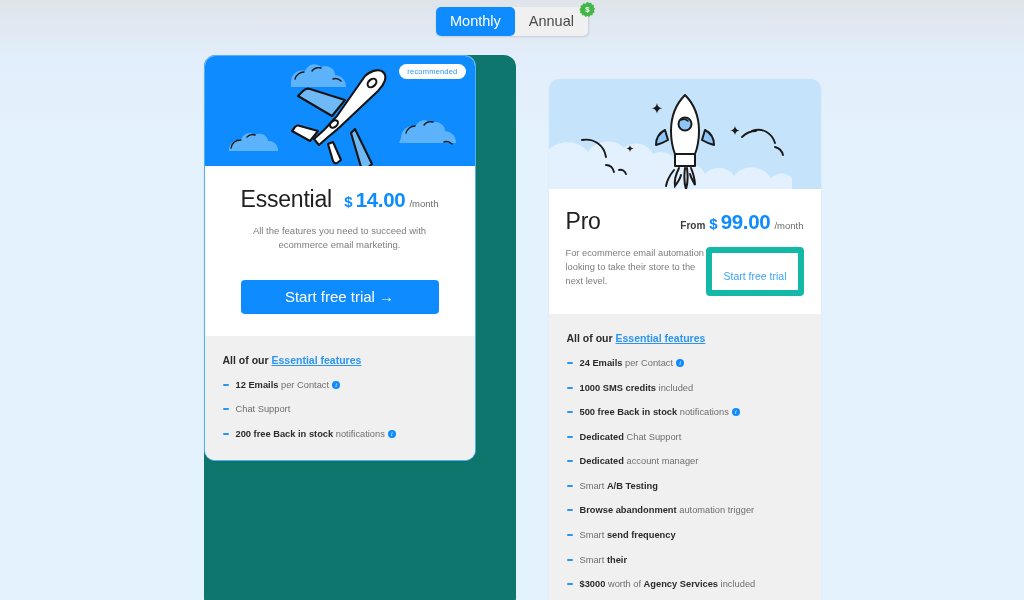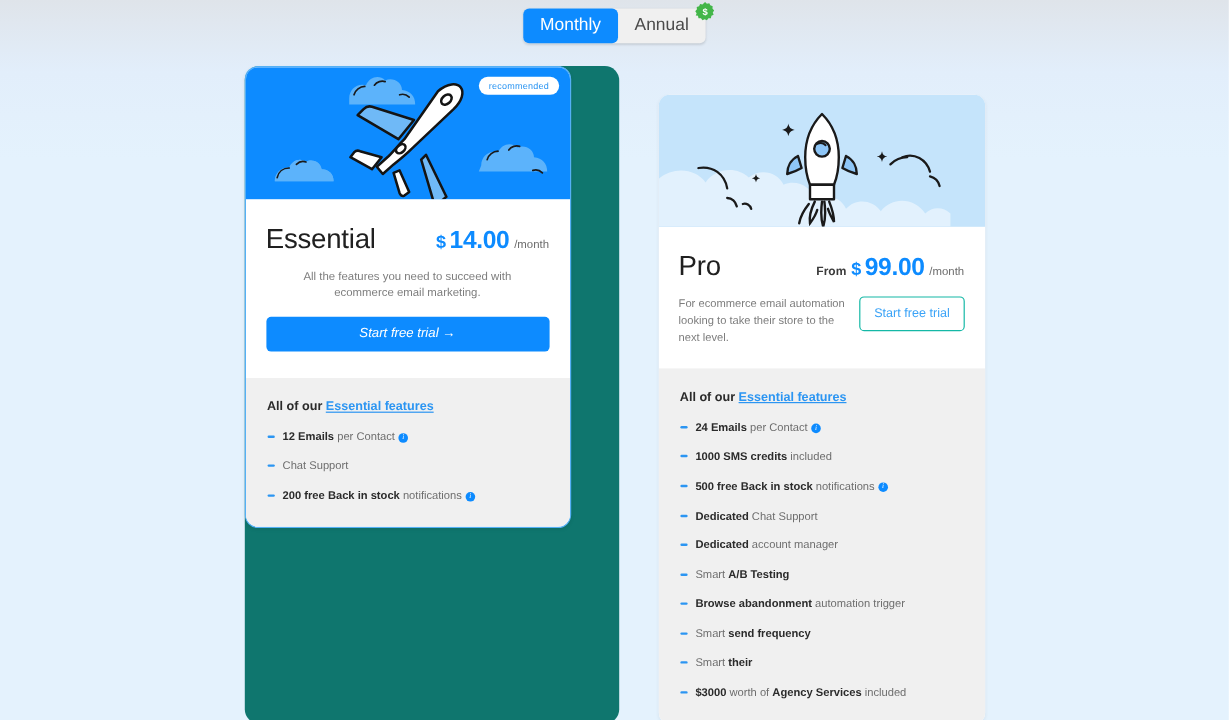--- a/index.html
+++ b/index.html
@@ -92,21 +92,21 @@
     color: #2b95f2;
     font-size: 7.5px;
     padding: 2.5px 8px 3px;
     border-radius: 9px;
     letter-spacing: .2px;
     z-index: 3;
   }
 
   .body-white {
     background: #fff;
-    padding: 20px 17px 22px;
+    padding: 20px 36px 22px;
   }
   .price-row {
     display: flex;
     align-items: baseline;
     justify-content: space-between;
   }
   .plan-name {
     font-size: 23px;
     color: #202020;
     font-weight: 400;
@@ -126,30 +126,29 @@
   .desc-center {
     text-align: center;
     font-size: 9.5px;
     color: #7d7d7d;
     line-height: 1.45;
     margin: 11px 10px 0;
   }
   .btn-solid {
     display: block;
     width: 100%;
-    margin-top: 12px;
+    margin-top: 28px;
     background: #0d8bff;
     color: #fff;
     border: none;
     border-radius: 4px;
     padding: 8px 0 9px;
-    font-size: 11px;
+    font-size: 15px;
     font-family: "Liberation Sans", sans-serif;
     cursor: pointer;
-    font-style: italic;
   }
 
   .features {
     background: #f0f0f0;
     padding: 18px 18px 20px;
   }
   .feat-head {
     font-size: 10.5px;
     font-weight: bold;
     color: #2b2b2b;
@@ -224,23 +223,23 @@
   }
   .desc-left {
     font-size: 9.3px;
     color: #7d7d7d;
     line-height: 1.5;
     width: 142px;
   }
   .btn-outline {
     background: #fff;
     color: #3ba3f7;
-    border: 1px solid #14b8a6;
+    border: 6px solid #14b8a6;
     border-radius: 4px;
-    padding: 7px 11px 8px;
+    padding: 17px 11px 8px;
     font-size: 10.5px;
     font-family: "Liberation Sans", sans-serif;
     cursor: pointer;
     white-space: nowrap;
   }
 </style>
 </head>
 <body>
 
 <div class="toggle-wrap">

